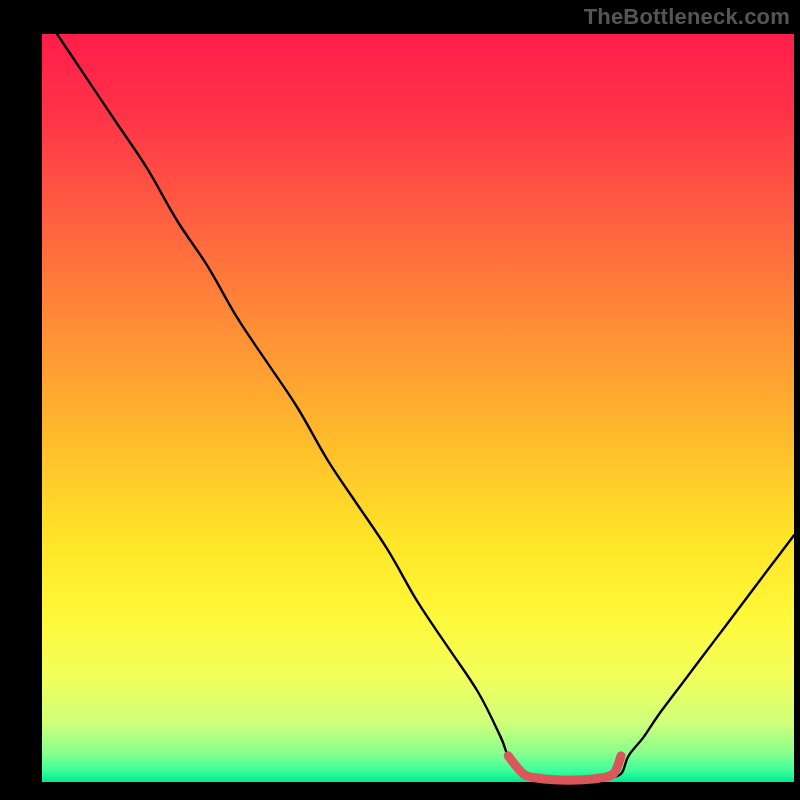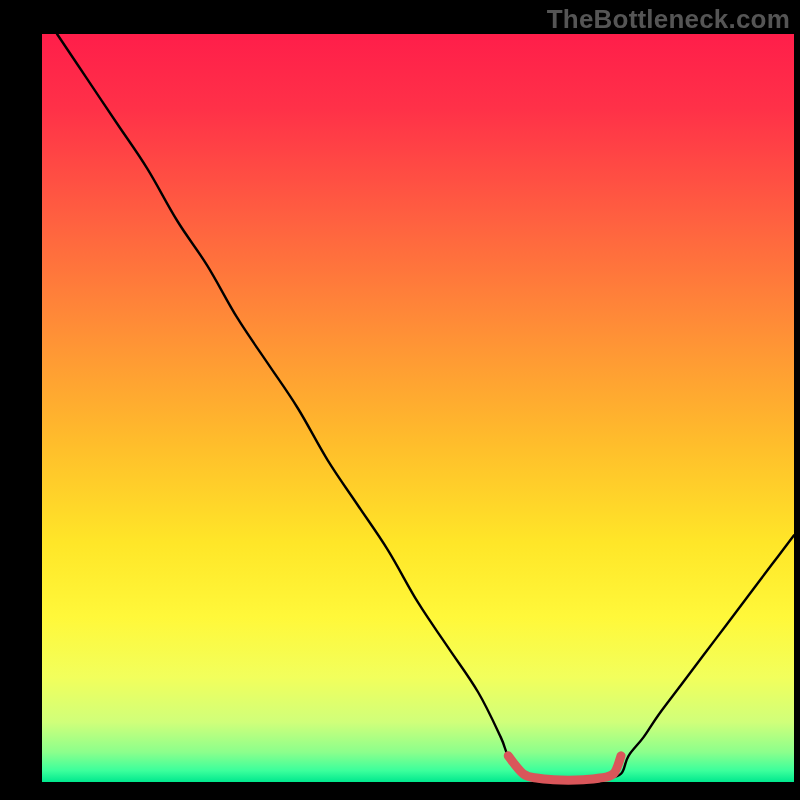--- a/index.html
+++ b/index.html
@@ -13,21 +13,21 @@
   }
   .stage {
     position: relative;
     width: 800px;
     height: 800px;
   }
   .watermark {
     position: absolute;
     top: 4px;
     right: 10px;
-    font-size: 26px;
+    font-size: 22px;
     font-weight: 600;
     color: #555;
     letter-spacing: 0.2px;
     user-select: none;
   }
   svg {
     position: absolute;
     top: 0;
     left: 0;
   }

